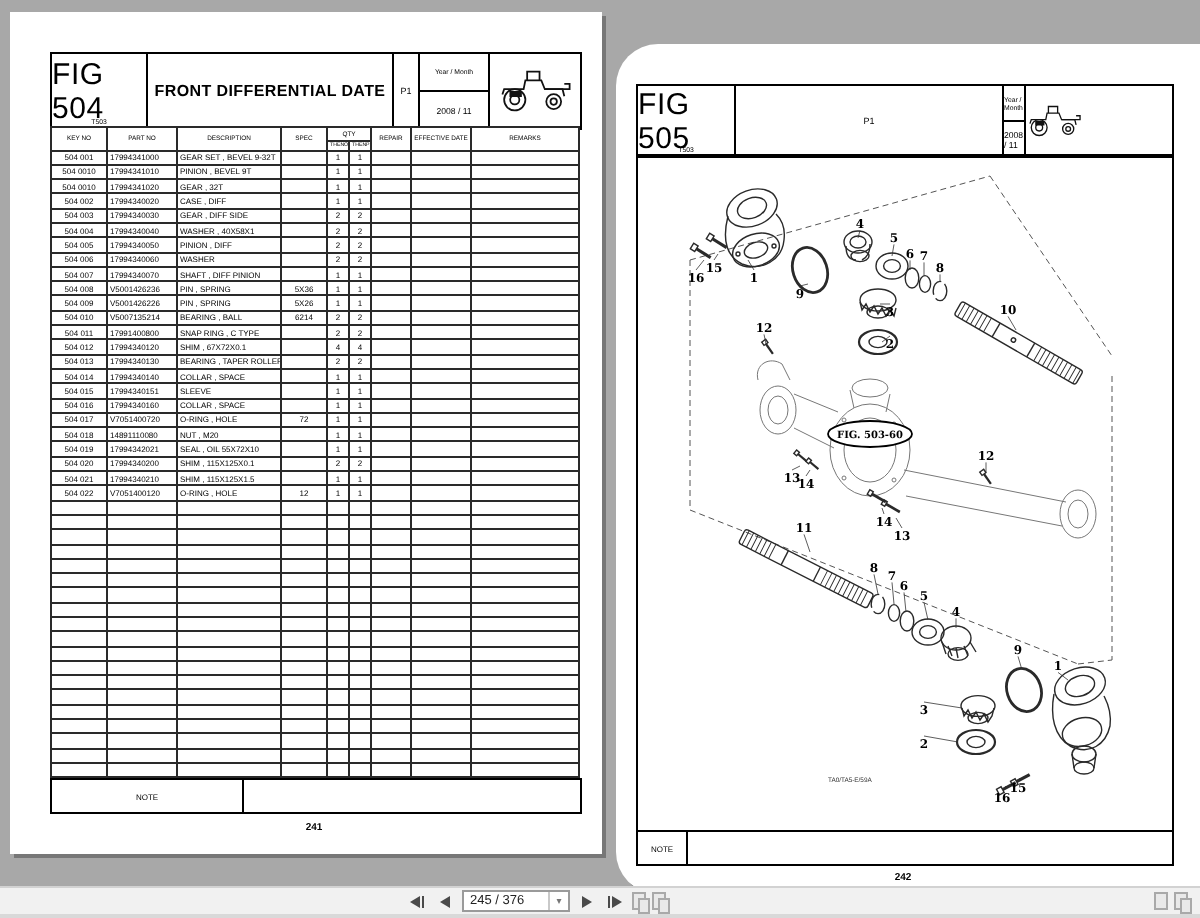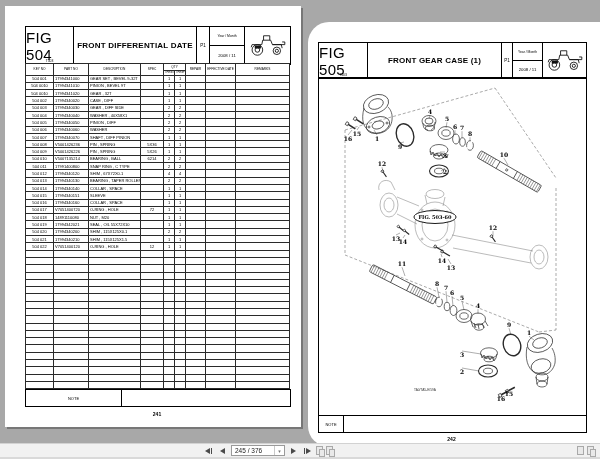--- a/index.html
+++ b/index.html
@@ -621,23 +621,20 @@
   </div>
   <div class="pagenum" id="pagenum-left">241</div>
 </div>
 
 <div class="page" id="page-right">
 
   <div class="hdr" id="hdr-right">
     <div class="hc figcell">
       <span class="figno">FIG 505</span>
       <span class="model">T503</span>
-    </div>
-    <div class="hc">
-      <span class="title">FRONT GEAR CASE (1)</span>
     </div>
     <div class="hc">
       <span class="sheet">P1</span>
     </div>
     <div class="hc ycell">
       <div class="ytop">Year / Month</div>
       <div class="ybot">2008 / 11</div>
     </div>
     <div class="hc">
       <svg viewBox="0 0 44 26" width="40" height="23">

